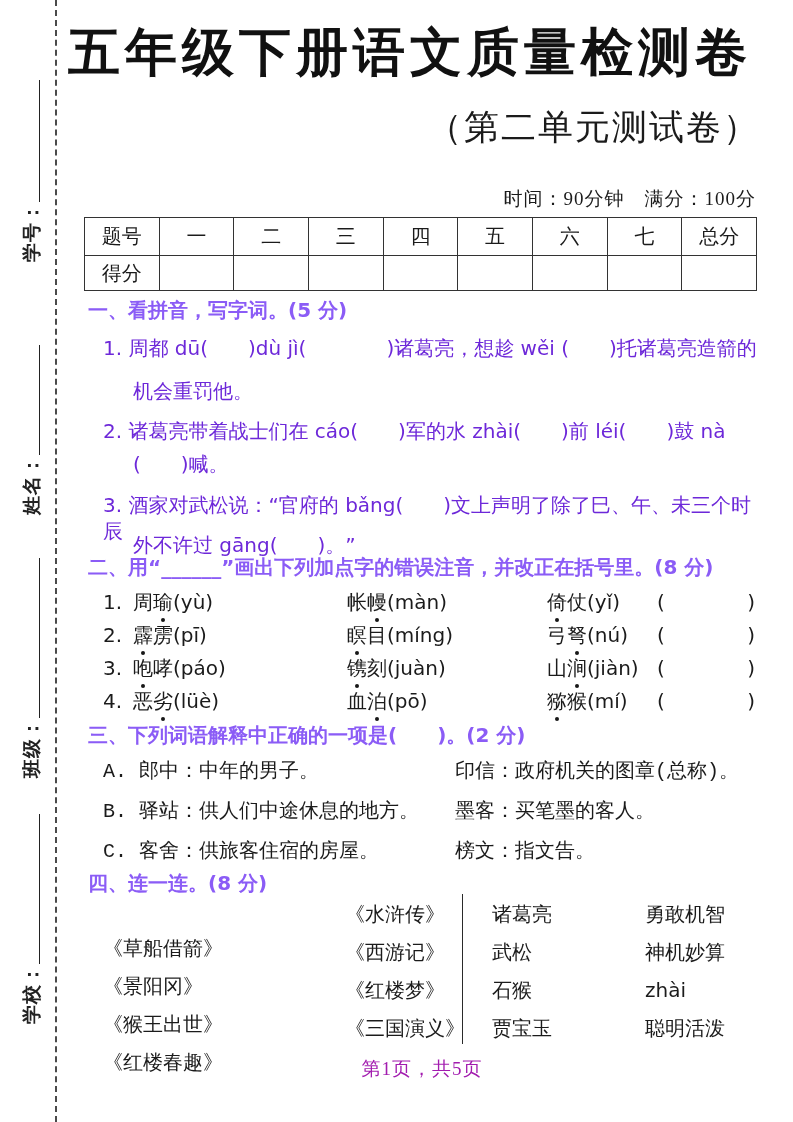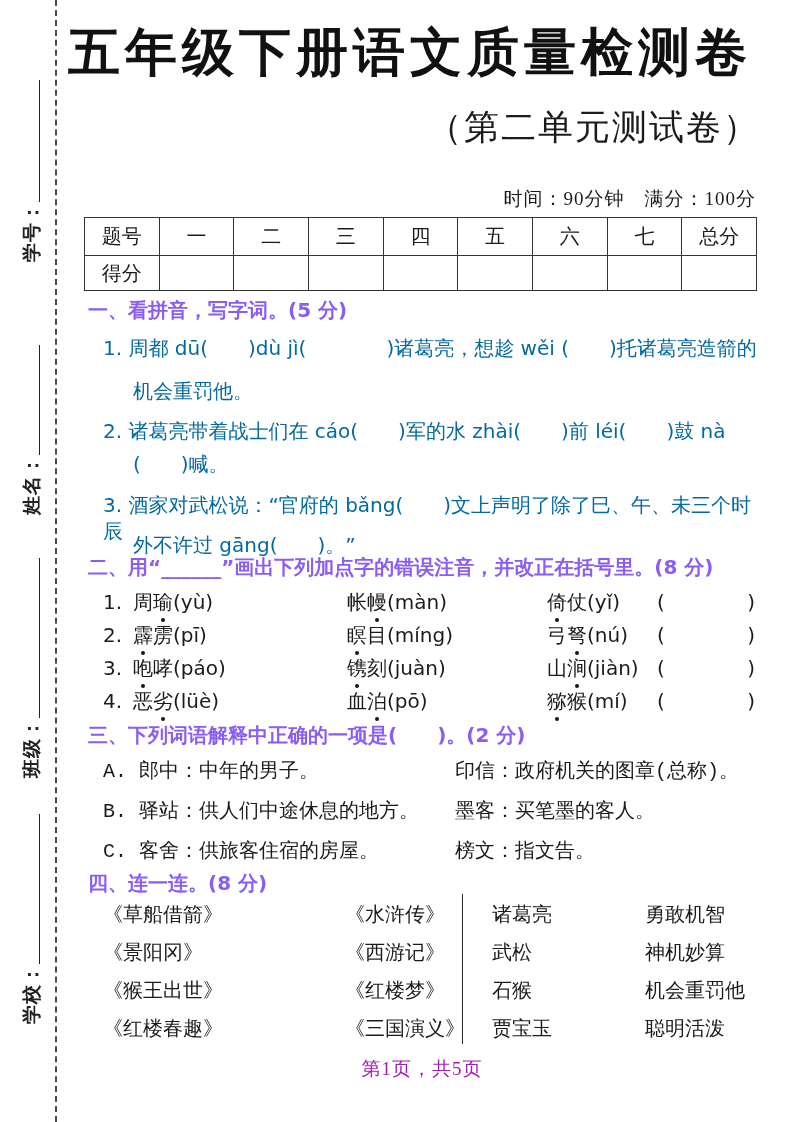--- a/index.html
+++ b/index.html
@@ -30,21 +30,21 @@
   table.score-table { position:absolute; left:84px; top:217px; width:673px;
     border-collapse:collapse; table-layout:fixed;padding-left:12px; }
   table.score-table td { border:1.6px solid #333; text-align:center;
     font-size:20px; padding:0; }
   table.score-table tr.hdr td { height:37px; }
   table.score-table tr.scr td { height:34px; }
 
   .sec-head { position:absolute; left:88px; width:668px; margin:0;
     font-family:"DejaVu Sans","Liberation Sans",sans-serif;
     font-size:20px; font-weight:700; color:#8b5cf6; white-space:pre-wrap; }
-  .bline { position:absolute; font-size:20px; line-height:26px; color:#0369a1;
+  .bline { position:absolute; font-size:20px; line-height:26px; color:#6d28d9;
     white-space:pre-wrap;
     font-family:"DejaVu Sans","Liberation Sans",sans-serif; }
   .ind1 { left:103px; width:660px; }
   .ind2 { left:133px; width:630px; }
 
   
   .s2row { position:absolute; left:103px; width:652px; display:flex;
     font-size:20px; line-height:26px;
     font-family:"DejaVu Sans","Liberation Sans",sans-serif; }
   .s2num { width:30px; }
@@ -61,21 +61,21 @@
   .s3row { position:absolute; left:103px; width:655px; display:flex;
     font-size:20px; line-height:26px;
     font-family:Liberation Mono, monospace; }
   .s3l { width:352px; }
   .s3r { flex:1; }
 
   
   .s4row { position:absolute; left:103px; width:655px; display:flex;
     font-size:20px; line-height:26px;
     font-family:"DejaVu Sans","Liberation Sans",sans-serif; }
-  .s4c1 { width:242px; }
+  .s4c1 { width:242px;margin-top:34px; }
   .s4c2 { width:147px; }
   .s4c3 { width:153px; }
   .s4c4 { flex:1; }
   .s4-divider { position:absolute; left:462px; top:894px; height:150px;
     width:0; border-left:1.8px solid #2a2a2a; }
 
   .footer { position:absolute; left:88px; width:668px; top:1056px;
     text-align:center; font-size:19px; letter-spacing:1px; color:#a21caf; }
 </style>
 </head>
@@ -212,21 +212,21 @@
   <div class="s4row" style="top:939px;">
     <span class="s4c1">《景阳冈》</span>
     <span class="s4c2">《西游记》</span>
     <span class="s4c3">武松</span>
     <span class="s4c4">神机妙算</span>
   </div>
   <div class="s4row" style="top:977px;">
     <span class="s4c1">《猴王出世》</span>
     <span class="s4c2">《红楼梦》</span>
     <span class="s4c3">石猴</span>
-    <span class="s4c4">机会重罚他</span>
+    <span class="s4c4">zhài</span>
   </div>
   <div class="s4row" style="top:1015px;">
     <span class="s4c1">《红楼春趣》</span>
     <span class="s4c2">《三国演义》</span>
     <span class="s4c3">贾宝玉</span>
     <span class="s4c4">聪明活泼</span>
   </div>
 
   <div class="footer">第1页，共5页</div>
 

